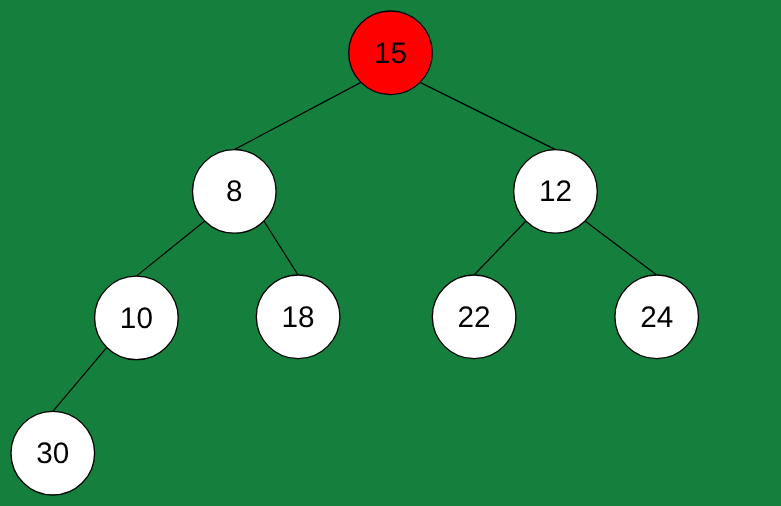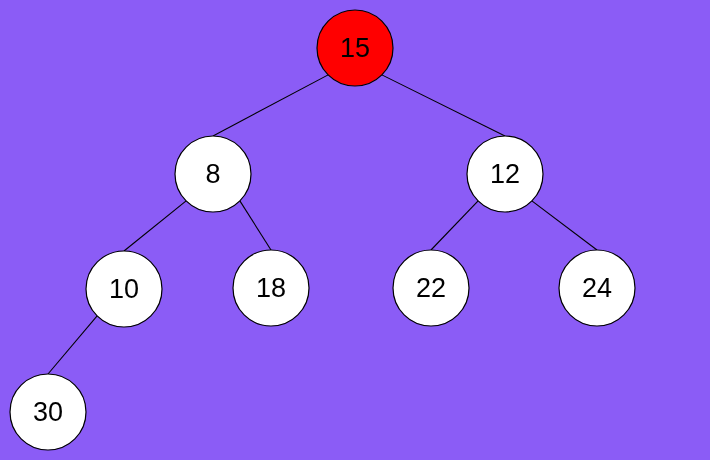--- a/index.html
+++ b/index.html
@@ -4,21 +4,21 @@
 <style>
   html, body {
     margin: 0;
     padding: 0;
     background: #ffffff;
   }
   .canvas {
     position: relative;
     width: 710px;
     height: 460px;
-    background: #8b5cf6;
+    background: #15803d;
     overflow: hidden;
   }
   svg text {
     font-family: "Liberation Sans", sans-serif;
     user-select: none;
   }
 </style>
 </head>
 <body>
 

